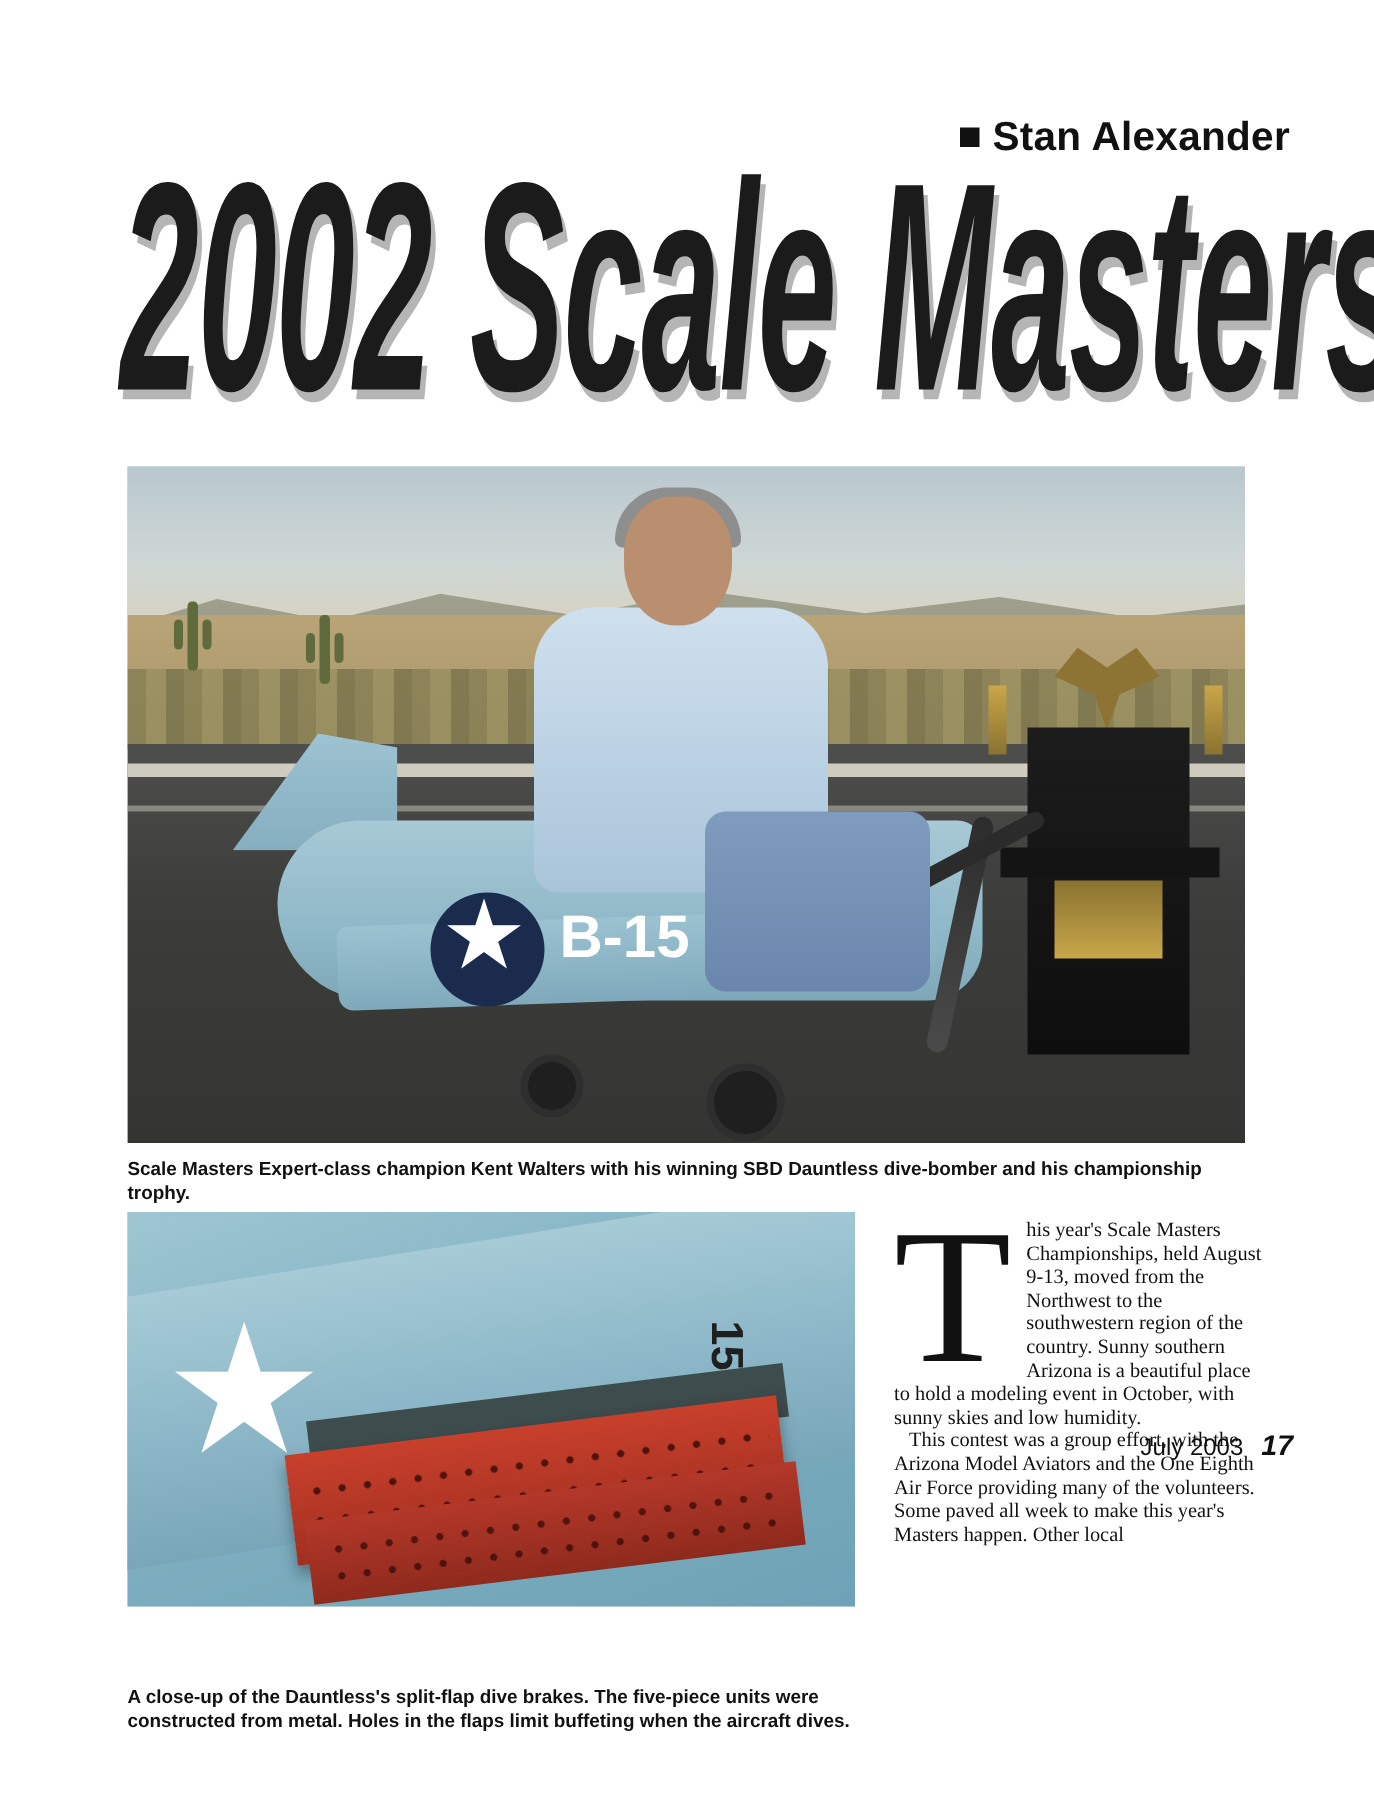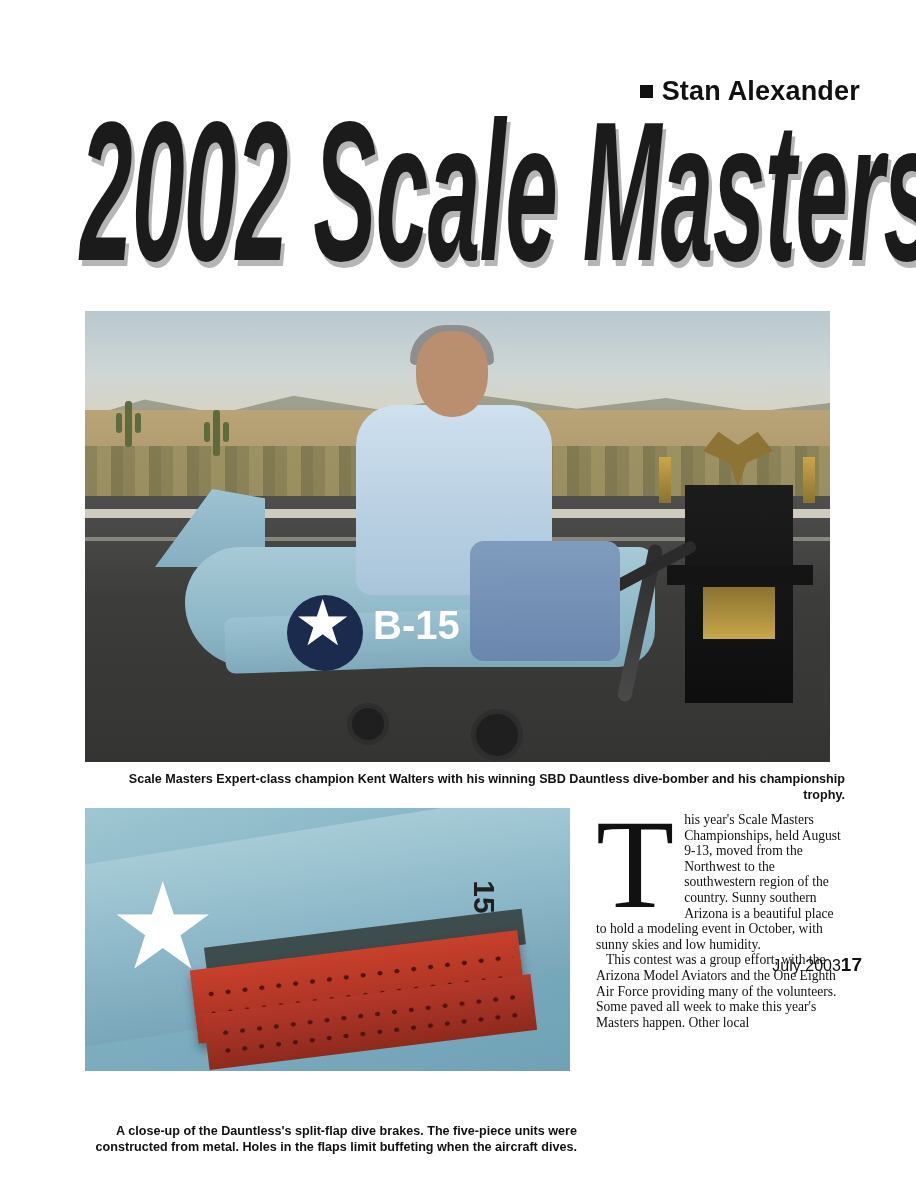--- a/index.html
+++ b/index.html
@@ -234,21 +234,20 @@
     top: 42px;
   }
 
   .caption {
     position: absolute;
     font-family: "Liberation Sans", sans-serif;
     font-weight: bold;
     font-size: 12.6px;
     line-height: 16px;
     color: #111111;
-    text-align: right;
   }
   .caption-top {
     left: 85px;
     top: 771px;
     width: 760px;
   }
 
   
   .photo-bottom {
     position: absolute;
@@ -342,21 +341,22 @@
     right: 70px;
     bottom: 36px;
     font-family: "Liberation Sans", sans-serif;
     font-size: 16px;
     color: #111111;
     white-space: nowrap;
   }
   .footer .pagenum {
     font-weight: bold;
     font-size: 19px;
-    margin-left: 0;
+    margin-left: 12px;
+    font-style: italic;
   }
 </style>
 </head>
 <body>
 
 <div class="page">
 
   <div class="byline">
     <span class="bullet"></span><span>Stan Alexander</span>
   </div>

